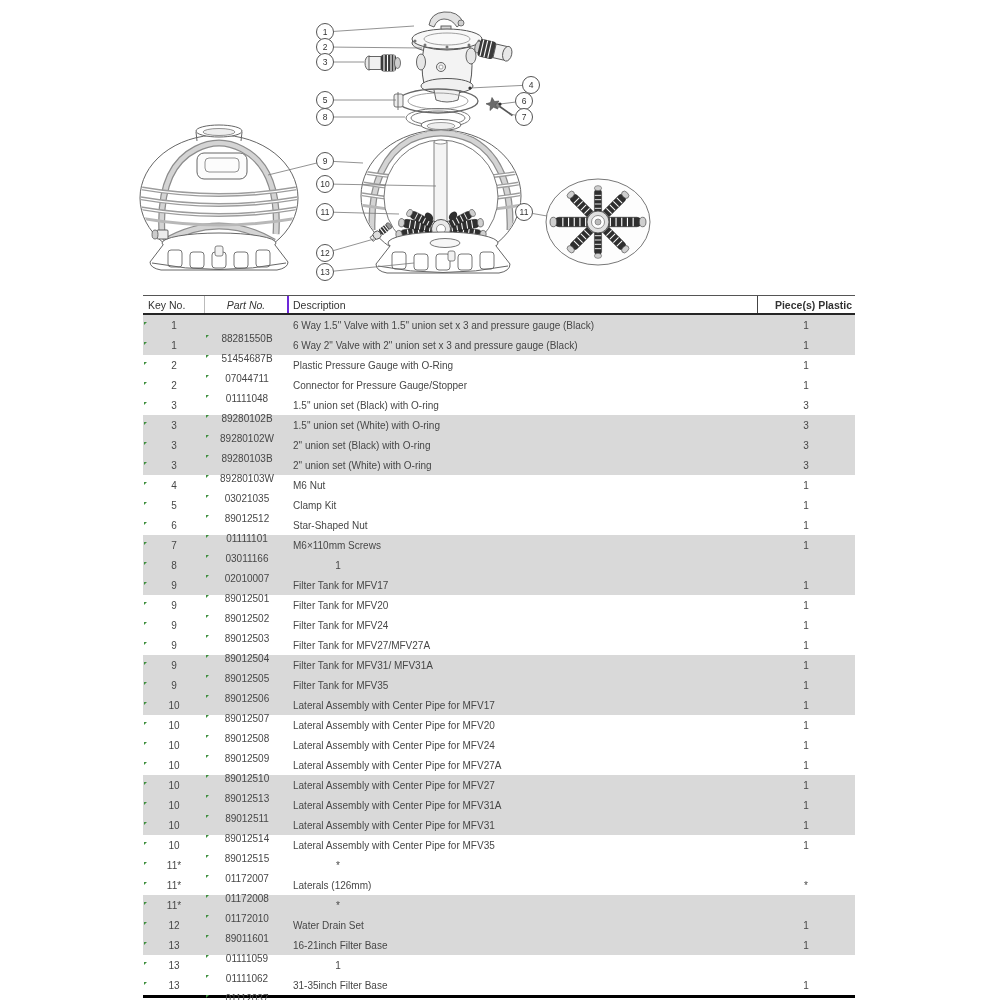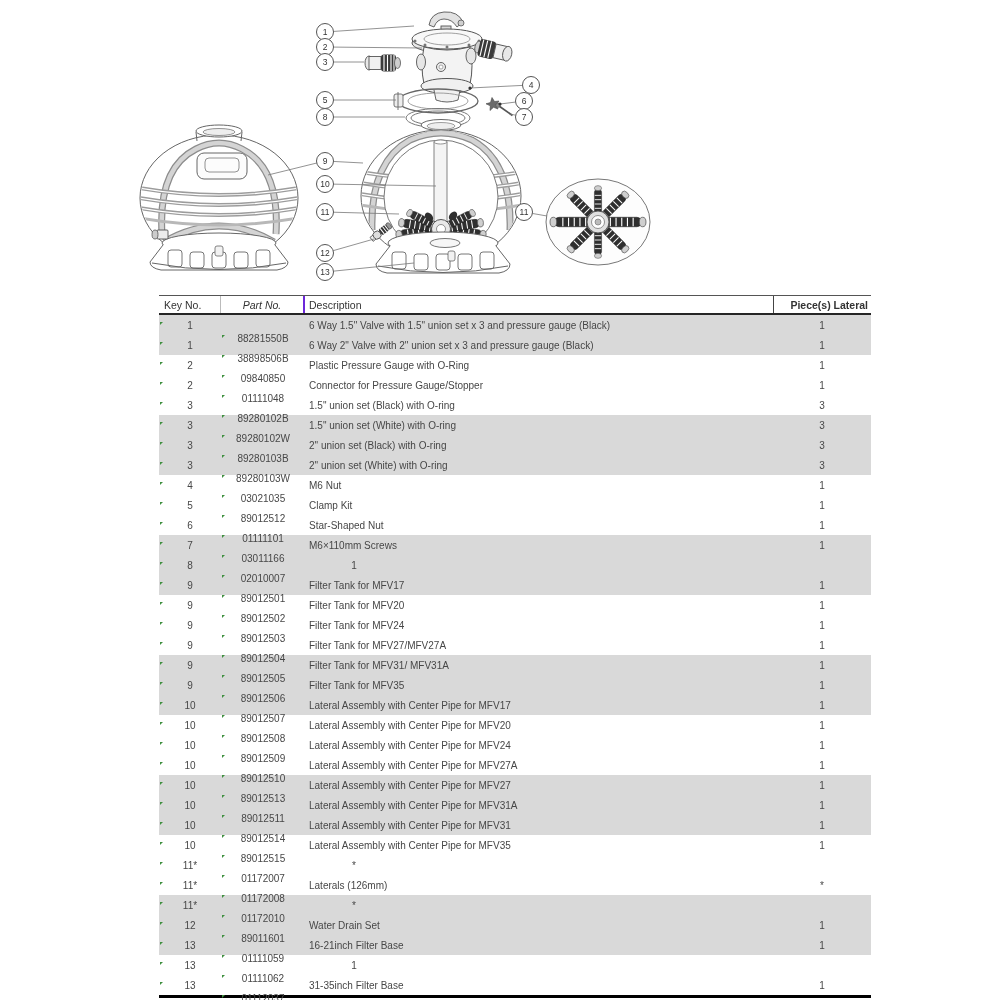--- a/index.html
+++ b/index.html
@@ -1,21 +1,21 @@
 <!DOCTYPE html>
 <html><head>
 <meta charset="utf-8">
 <style>
   * { margin:0; padding:0; box-sizing:border-box; }
   html,body { background:#ffffff; }
   .page { position:relative; width:1000px; height:1000px; background:#ffffff;
           font-family:"Liberation Sans", sans-serif; overflow:hidden; }
   svg.diagram { position:absolute; left:0; top:0; }
 
-  .parts-table { position:absolute; left:159px; top:295px; width:712px; color:#474747; }
+  .parts-table { position:absolute; left:143px; top:295px; width:712px; color:#474747; }
   .thead { display:flex; height:20px; align-items:stretch;
            border-top:1px solid #555; border-bottom:2px solid #262626;
            font-size:10.5px; color:#333; }
   .thead > div { display:flex; align-items:center; }
   .th-key   { width:62px;  padding-left:5px; border-right:1px solid #bbb; }
   .th-part  { width:84px;  justify-content:center; border-right:2px solid #6d28d9;font-style:italic; }
   .th-desc  { width:468px; padding-left:4px; }
   .th-pieces{ width:98px;  justify-content:flex-end; padding-right:3px;
               font-weight:bold; border-left:1px solid #444; }
 
@@ -284,38 +284,38 @@
         <circle cx="325" cy="272" r="8.5" fill="#ffffff" stroke="#555" stroke-width="1"></circle>
         <text x="325" y="275" text-anchor="middle" font-size="8.5" font-family="&quot;Liberation Sans&quot;, sans-serif" fill="#333">13</text>
       </g>
   </svg>
 
   <div class="parts-table">
     <div class="thead">
       <div class="th-key">Key No.</div>
       <div class="th-part">Part No.</div>
       <div class="th-desc">Description</div>
-      <div class="th-pieces">Piece(s) Lateral</div>
+      <div class="th-pieces">Piece(s) Plastic</div>
     </div>
     <div class="tbody" id="tbody">
         <div class="row band">
       <div class="c-key">1</div>
       <div class="c-part">88281550B</div>
       <div class="c-desc">6 Way 1.5" Valve with 1.5" union set x 3 and pressure gauge (Black)</div>
       <div class="c-pieces">1</div>
     </div>
         <div class="row band">
       <div class="c-key">1</div>
-      <div class="c-part">38898506B</div>
+      <div class="c-part">51454687B</div>
       <div class="c-desc">6 Way 2" Valve with 2" union set x 3 and pressure gauge (Black)</div>
       <div class="c-pieces">1</div>
     </div>
         <div class="row">
       <div class="c-key">2</div>
-      <div class="c-part">09840850</div>
+      <div class="c-part">07044711</div>
       <div class="c-desc">Plastic Pressure Gauge with O-Ring</div>
       <div class="c-pieces">1</div>
     </div>
         <div class="row">
       <div class="c-key">2</div>
       <div class="c-part">01111048</div>
       <div class="c-desc">Connector for Pressure Gauge/Stopper</div>
       <div class="c-pieces">1</div>
     </div>
         <div class="row">

